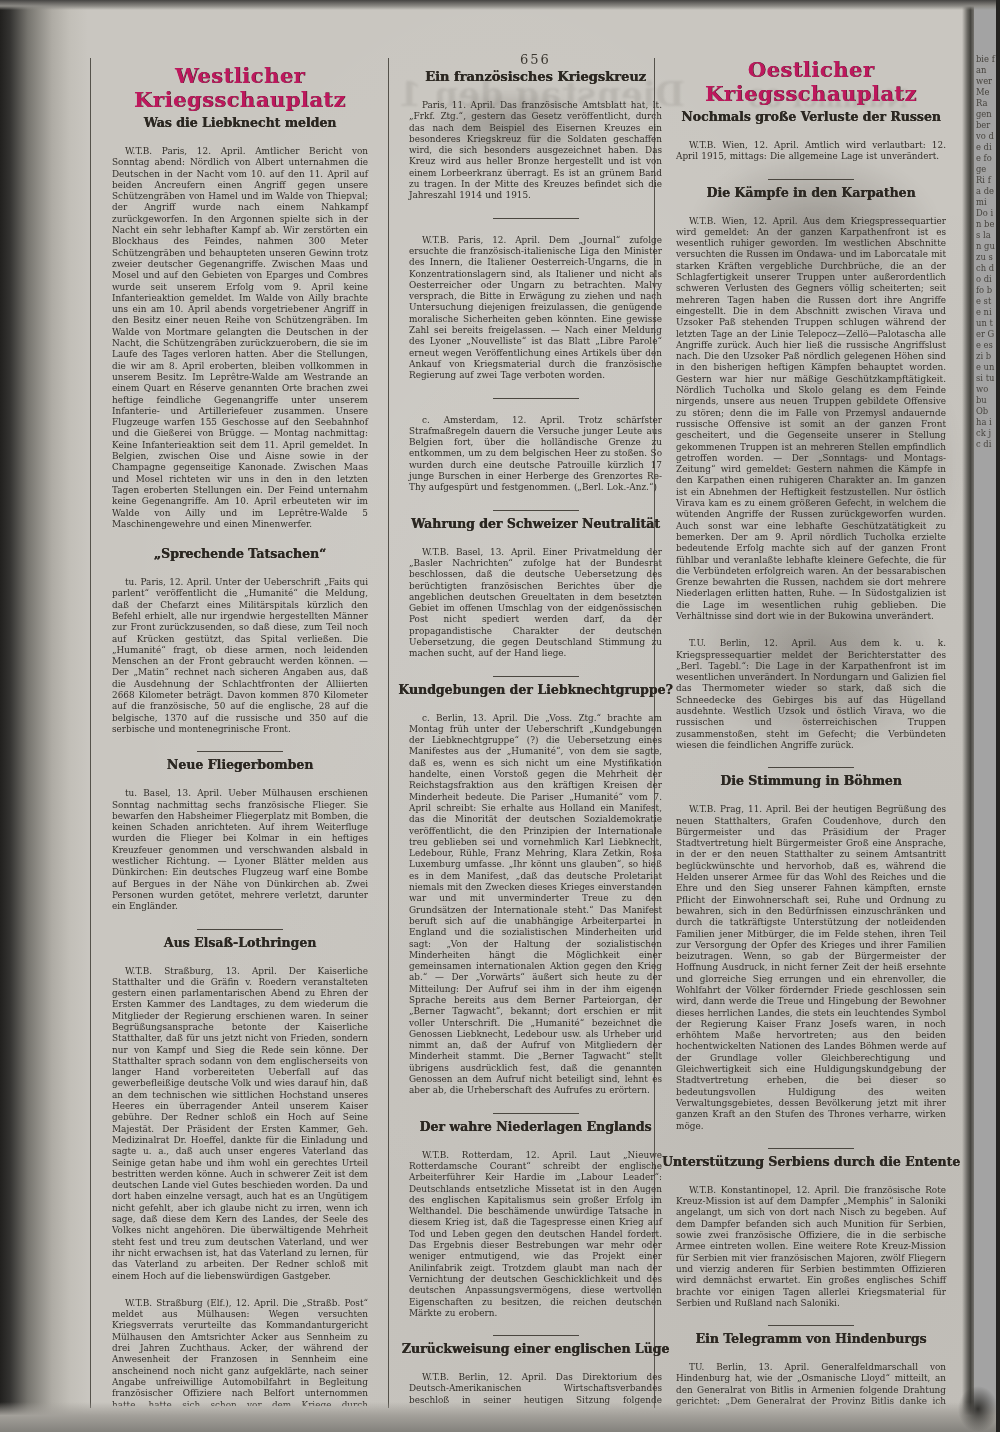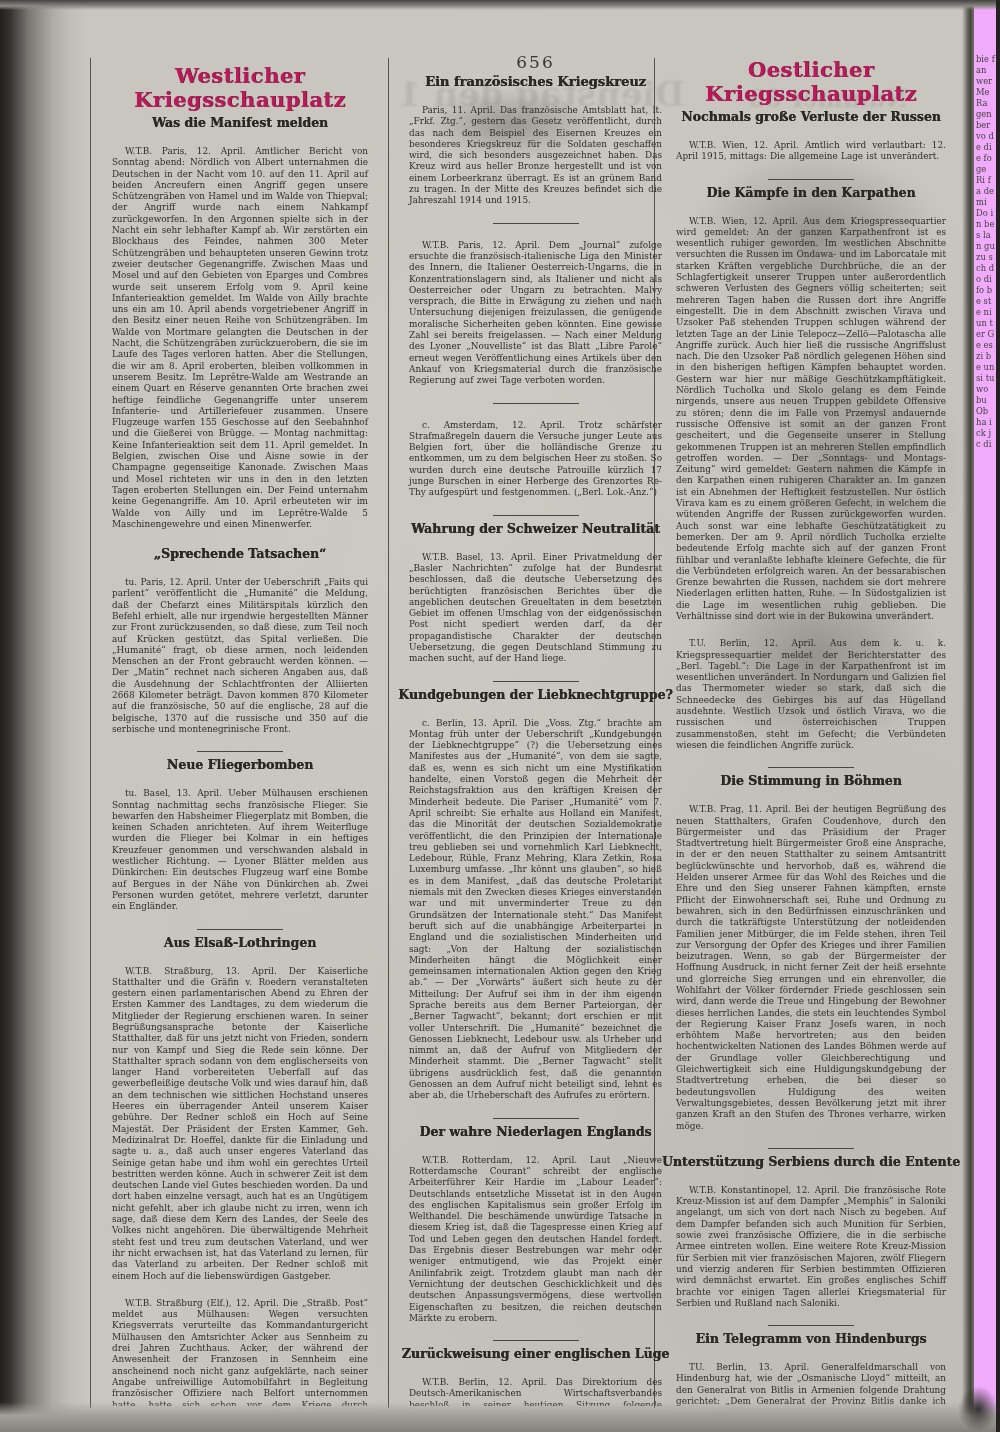--- a/index.html
+++ b/index.html
@@ -2,37 +2,37 @@
 <html><head>
 <meta charset="utf-8">
 <style>
   html,body{margin:0;padding:0;width:1000px;height:1432px;overflow:hidden;background:#8d8b86;}
   #scan{position:relative;width:1000px;height:1432px;background:#c9c6c0;font-family:"DejaVu Serif",serif;color:#322e28;}
   
   .edge-top{position:absolute;left:0;top:0;width:100%;height:10px;background:linear-gradient(#454442,#8b8984 60%,rgba(201,198,192,0));z-index:6;}
   .edge-left{position:absolute;left:0;top:0;bottom:0;width:88px;background:linear-gradient(90deg,#21201e 0px,#343331 10px,#77756f 28px,#aeaba4 52px,#c2bfb8 70px,rgba(201,198,192,0) 88px);z-index:5;}
   .edge-bottom{position:absolute;left:0;bottom:0;width:100%;height:30px;background:linear-gradient(rgba(201,198,192,0),#a3a09a 45%,#83817c 100%);z-index:6;}
   .gutter-right{position:absolute;left:962px;top:0;bottom:0;width:12px;background:linear-gradient(90deg,rgba(201,198,192,0),#6b6964 45%,#45443f 70%,#74726d);z-index:5;}
-  .sliver{position:absolute;left:974px;top:0;bottom:0;width:22px;background:#f0abfc;z-index:5;overflow:hidden;}
+  .sliver{position:absolute;left:974px;top:0;bottom:0;width:22px;background:#a3a3a3;z-index:5;overflow:hidden;}
   .edge-far{position:absolute;right:0;top:0;bottom:0;width:4px;background:#232220;z-index:7;}
   .corner-blot{position:absolute;right:2px;bottom:0;width:40px;height:46px;background:radial-gradient(closest-side,#33322f,rgba(51,50,47,0));z-index:7;}
   .fragments{padding:54px 1px 0 2px;font-size:8.4px;line-height:11px;color:#46433d;word-break:break-all;}
   
   .vline{position:absolute;top:58px;bottom:24px;width:1px;background:#55524b;z-index:2;}
   
   .vignette{position:absolute;inset:0;background:radial-gradient(ellipse at 50% 42%,rgba(255,255,255,.10),rgba(0,0,0,0) 55%),radial-gradient(ellipse at 85% 80%,rgba(60,56,50,.08),rgba(0,0,0,0) 60%);z-index:1;pointer-events:none;}
   
   .ghost{position:absolute;transform:scaleX(-1);opacity:.11;filter:blur(1.3px);font-weight:bold;color:#3e3a33;z-index:1;white-space:nowrap;}
   .blob{position:absolute;border-radius:50%;filter:blur(5px);z-index:1;background:radial-gradient(closest-side,rgba(58,53,46,.34),rgba(58,53,46,0));}
   
   .col{position:absolute;z-index:3;overflow:hidden;text-align:justify;}
   #col-left{left:96px;top:64px;width:288px;height:1342px;}
   #col-mid{left:393px;top:52px;width:285px;height:1354px;}
   #col-right{left:660px;top:58px;width:302px;height:1348px;}
-  .pagenum{text-align:center;font-size:17px;letter-spacing:2px;margin:0 0 2px 0;color:#3a362f;}
+  .pagenum{text-align:center;font-size:13px;letter-spacing:2px;margin:0 0 2px 0;color:#3a362f;}
   .head-xl{font-size:21px;line-height:24px;font-weight:bold;text-align:center;margin:0 0 3px 0;letter-spacing:.5px;color:#be185d;text-shadow:.5px 0 0 #2c2822;}
   .head-lg{font-size:13px;font-weight:bold;text-align:center;margin:2px 0 3px 0;color:#2c2822;text-shadow:.4px 0 0 #2c2822;}
   .head-md{font-size:12.5px;font-weight:bold;text-align:center;margin:3px 0 3px 0;color:#2c2822;text-shadow:.35px 0 0 #2c2822;}
   .body{font-size:8.9px;line-height:11.3px;margin:16px;text-indent:13px;word-spacing:.4px;color:#312d27;}
   .sperr{letter-spacing:1.4px;}
   .divider{width:86px;height:1px;background:#4a463f;margin:6px auto 5px auto;}
 </style>
 </head>
 <body>
 
@@ -46,21 +46,21 @@
   <div class="blob" style="left:750px;top:330px;width:210px;height:270px;"></div>
   <div class="blob" style="left:690px;top:560px;width:250px;height:190px;"></div>
   <div class="blob" style="left:420px;top:90px;width:180px;height:70px;"></div>
 
   <div class="vline" style="left:90px;"></div>
   <div class="vline" style="left:388px;"></div>
   <div class="vline" style="left:654px;"></div>
 
   <div class="col" id="col-left">
     <h1 class="head-xl">Westlicher Kriegsschauplatz</h1>
-    <h2 class="head-md">Was die Manifest melden</h2>
+    <h2 class="head-md">Was die Liebknecht melden</h2>
     <p class="body">W.T.B. Paris, 12. April. Amtlicher Bericht von Sonntag abend: Nördlich von Albert unternahmen die Deutschen in der Nacht vom 10. auf den 11. April auf beiden Ancreufern einen Angriff gegen unsere Schützengräben von Hamel und im Walde von Thiepval; der Angriff wurde nach einem Nahkampf zurückgeworfen. In den Argonnen spielte sich in der Nacht ein sehr lebhafter Kampf ab. Wir zerstörten ein Blockhaus des Feindes, nahmen 300 Meter Schützengräben und behaupteten unseren Gewinn trotz zweier deutscher Gegenangriffe. Zwischen Maas und Mosel und auf den Gebieten von Eparges und Combres wurde seit unserem Erfolg vom 9. April keine Infanterieaktion gemeldet. Im Walde von Ailly brachte uns ein am 10. April abends vorgetriebener Angriff in den Besitz einer neuen Reihe von Schützengräben. Im Walde von Mortmare gelangten die Deutschen in der Nacht, die Schützengräben zurückzuerobern, die sie im Laufe des Tages verloren hatten. Aber die Stellungen, die wir am 8. April eroberten, bleiben vollkommen in unserem Besitz. Im Leprêtre-Walde am Westrande an einem Quart en Réserve genannten Orte brachen zwei heftige feindliche Gegenangriffe unter unserem Infanterie- und Artilleriefeuer zusammen. Unsere Flugzeuge warfen 155 Geschosse auf den Seebahnhof und die Gießerei von Brügge. — Montag nachmittag: Keine Infanterieaktion seit dem 11. April gemeldet. In Belgien, zwischen Oise und Aisne sowie in der Champagne gegenseitige Kanonade. Zwischen Maas und Mosel richteten wir uns in den in den letzten Tagen eroberten Stellungen ein. Der Feind unternahm keine Gegenangriffe. Am 10. April erbeuteten wir im Walde von Ailly und im Leprêtre-Walde 5 Maschinengewehre und einen Minenwerfer.</p>
     <h2 class="head-md">„Sprechende Tatsachen“</h2>
     <p class="body">tu. Paris, 12. April. Unter der Ueberschrift „Faits qui parlent“ veröffentlicht die „Humanité“ die Meldung, daß der Chefarzt eines Militärspitals kürzlich den Befehl erhielt, alle nur irgendwie hergestellten Männer zur Front zurückzusenden, so daß diese, zum Teil noch auf Krücken gestützt, das Spital verließen. Die „Humanité“ fragt, ob diese armen, noch leidenden Menschen an der Front gebraucht werden können. — Der „Matin“ rechnet nach sicheren Angaben aus, daß die Ausdehnung der Schlachtfronten der Alliierten 2668 Kilometer beträgt. Davon kommen 870 Kilometer auf die französische, 50 auf die englische, 28 auf die belgische, 1370 auf die russische und 350 auf die serbische und montenegrinische Front.</p>
     <div class="divider"></div>
     <h2 class="head-md">Neue Fliegerbomben</h2>
     <p class="body">tu. Basel, 13. April. Ueber Mülhausen erschienen Sonntag nachmittag sechs französische Flieger. Sie bewarfen den Habsheimer Fliegerplatz mit Bomben, die keinen Schaden anrichteten. Auf ihrem Weiterfluge wurden die Flieger bei Kolmar in ein heftiges Kreuzfeuer genommen und verschwanden alsbald in westlicher Richtung. — Lyoner Blätter melden aus Dünkirchen: Ein deutsches Flugzeug warf eine Bombe auf Bergues in der Nähe von Dünkirchen ab. Zwei Personen wurden getötet, mehrere verletzt, darunter ein Engländer.</p>
     <div class="divider"></div>
     <h2 class="head-md">Aus Elsaß-Lothringen</h2>
     <p class="body">W.T.B. Straßburg, 13. April. Der Kaiserliche Statthalter und die Gräfin v. Roedern veranstalteten gestern einen parlamentarischen Abend zu Ehren der Ersten Kammer des Landtages, zu dem wiederum die Mitglieder der Regierung erschienen waren. In seiner Begrüßungsansprache betonte der Kaiserliche Statthalter, daß für uns jetzt nicht von Frieden, sondern nur von Kampf und Sieg die Rede sein könne. Der Statthalter sprach sodann von dem englischerseits von langer Hand vorbereiteten Ueberfall auf das gewerbefleißige deutsche Volk und wies darauf hin, daß an dem technischen wie sittlichen Hochstand unseres Heeres ein überragender Anteil unserem Kaiser gebühre. Der Redner schloß ein Hoch auf Seine Majestät. Der Präsident der Ersten Kammer, Geh. Medizinalrat Dr. Hoeffel, dankte für die Einladung und sagte u. a., daß auch unser engeres Vaterland das Seinige getan habe und ihm wohl ein gerechtes Urteil bestritten werden könne. Auch in schwerer Zeit ist dem deutschen Lande viel Gutes beschieden worden. Da und dort haben einzelne versagt, auch hat es an Ungütigem nicht gefehlt, aber ich glaube nicht zu irren, wenn ich sage, daß diese dem Kern des Landes, der Seele des Volkes nicht angehören. Die überwältigende Mehrheit steht fest und treu zum deutschen Vaterland, und wer ihr nicht erwachsen ist, hat das Vaterland zu lernen, für das Vaterland zu arbeiten. Der Redner schloß mit einem Hoch auf die liebenswürdigen Gastgeber.</p>
     <p class="body">W.T.B. Straßburg (Elf.), 12. April. Die „Straßb. Post“ meldet aus Mülhausen: Wegen versuchten Kriegsverrats verurteilte das Kommandanturgericht Mülhausen den Amtsrichter Acker aus Sennheim zu drei Jahren Zuchthaus. Acker, der während der Anwesenheit der Franzosen in Sennheim eine anscheinend noch nicht ganz aufgeklärte, nach seiner Angabe unfreiwillige Automobilfahrt in Begleitung französischer Offiziere nach Belfort unternommen hatte, hatte sich schon vor dem Kriege durch deutschfeindliches Benehmen bemerkbar gemacht. Auffallend war auch, daß eine von den Franzosen mitgebrachte „schwarze Liste“ am Tage nach der erwähnten Fahrt nach Belfort in bereinigter Form zur Wirkung kam. In der Verhandlung, in der diese Tatsachen zur Sprache kamen, wurde dem Angeklagten vornehmlich nachgewiesen, daß er kurz nach dem Abzug der Franzosen und dem Einzug der Deutschen eine Familie, die in Sennheim als deutschfreundlich galt, und der man — allerdings mit Unrecht — die Aufstellung einer Liste der „Unzuverlässigen“ nachsagte, zu deren Nachteil bei der Ortskommandantur zu denunzieren versuchte. Auch leugnete der Angeklagte nicht, daß er sich durch eine französische Patrouille nach Belfort führen ließ, um dort angeblichen Verabredungen nachzukommen. Der Gerichtshof erblickte in diesem Verhalten eine versuchte Vorschubleistung im Interesse der feindlichen Macht, die wegen der Mißachtung des deutschen Rechtes streng zu bestrafen sei. — In Colmar wurde, demselben Blatte zufolge, wegen deutschfeindlichen Verhaltens der Notar Gambs von Gebweiler, der Meldung von der Reserve war, vom Kriegsgericht zu zwei Monaten Gefängnis und Degradation verurteilt.</p>

